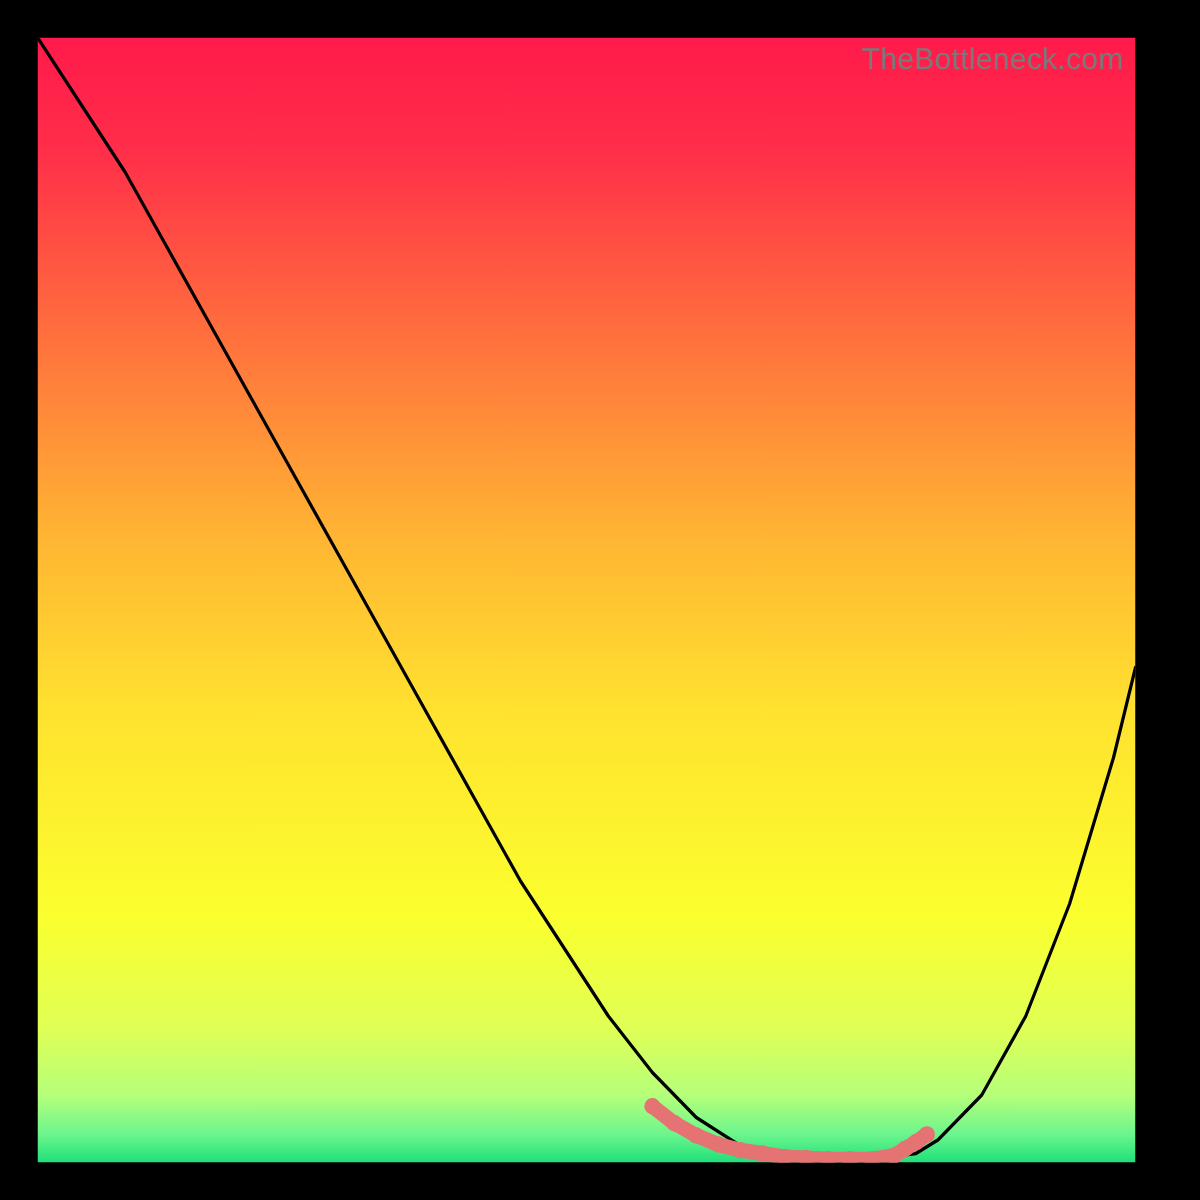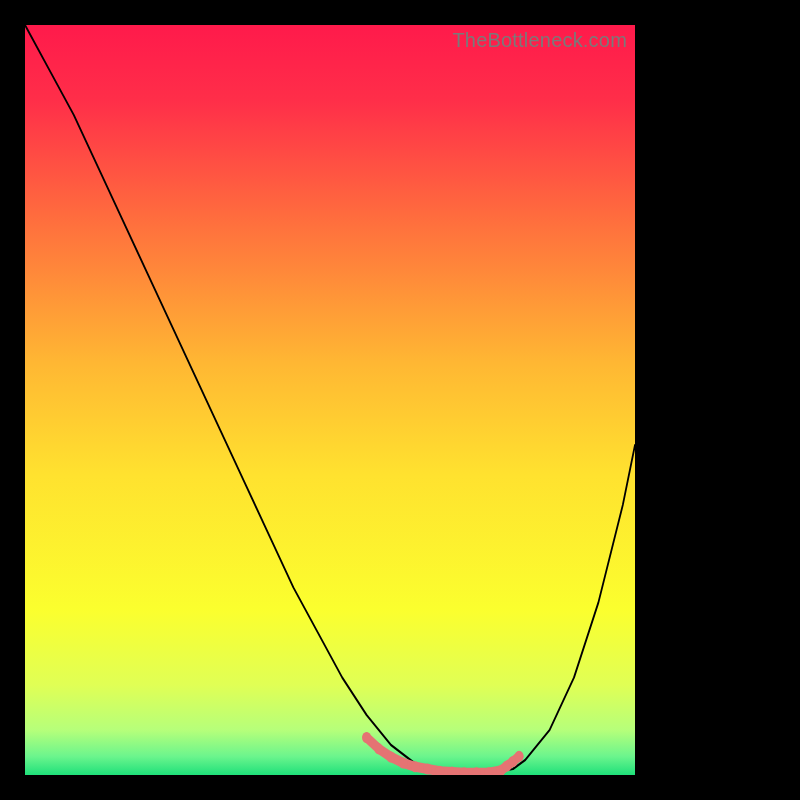--- a/index.html
+++ b/index.html
@@ -16,21 +16,21 @@
     left: 0;
     top: 0;
     width: 800px;
     height: 800px;
     background: #000;
   }
   .plot-area {
     position: absolute;
     left: 25px;
     top: 25px;
-    width: 610px;
+    width: 732px;
     height: 750px;
     
   }
   .gradient {
     position: absolute;
     left: 0;
     top: 0;
     width: 100%;
     height: 100%;
   }

